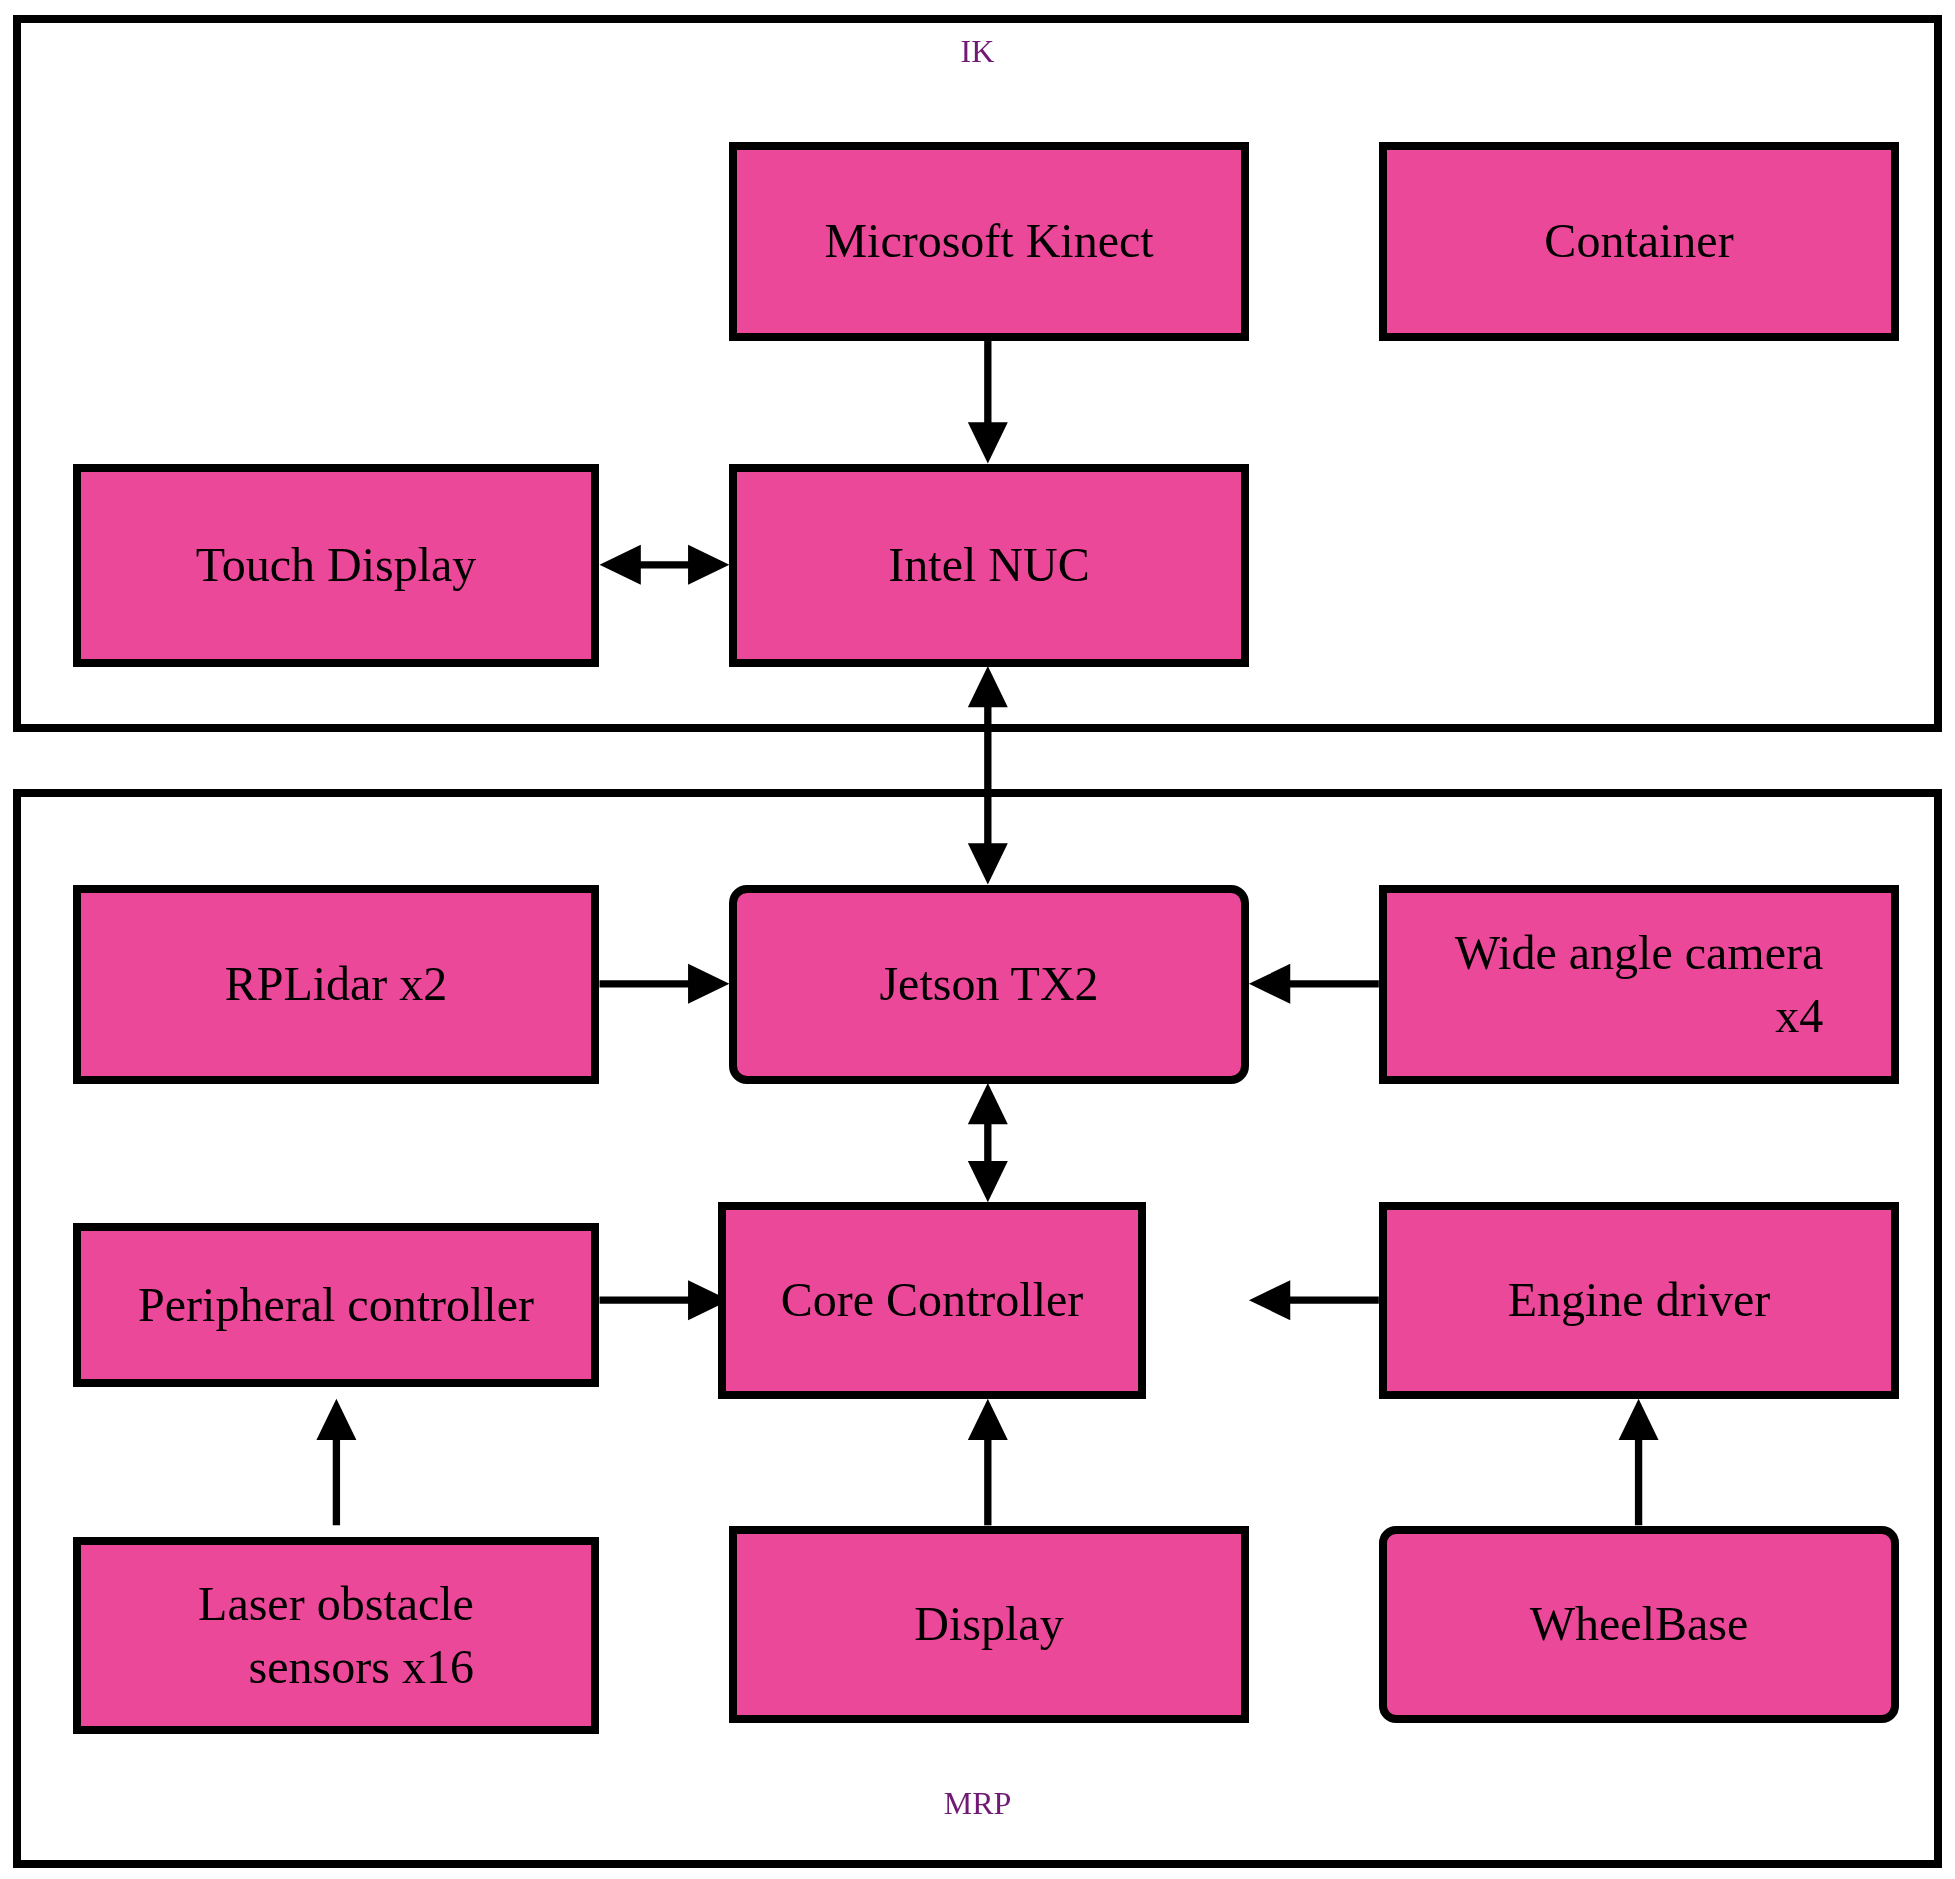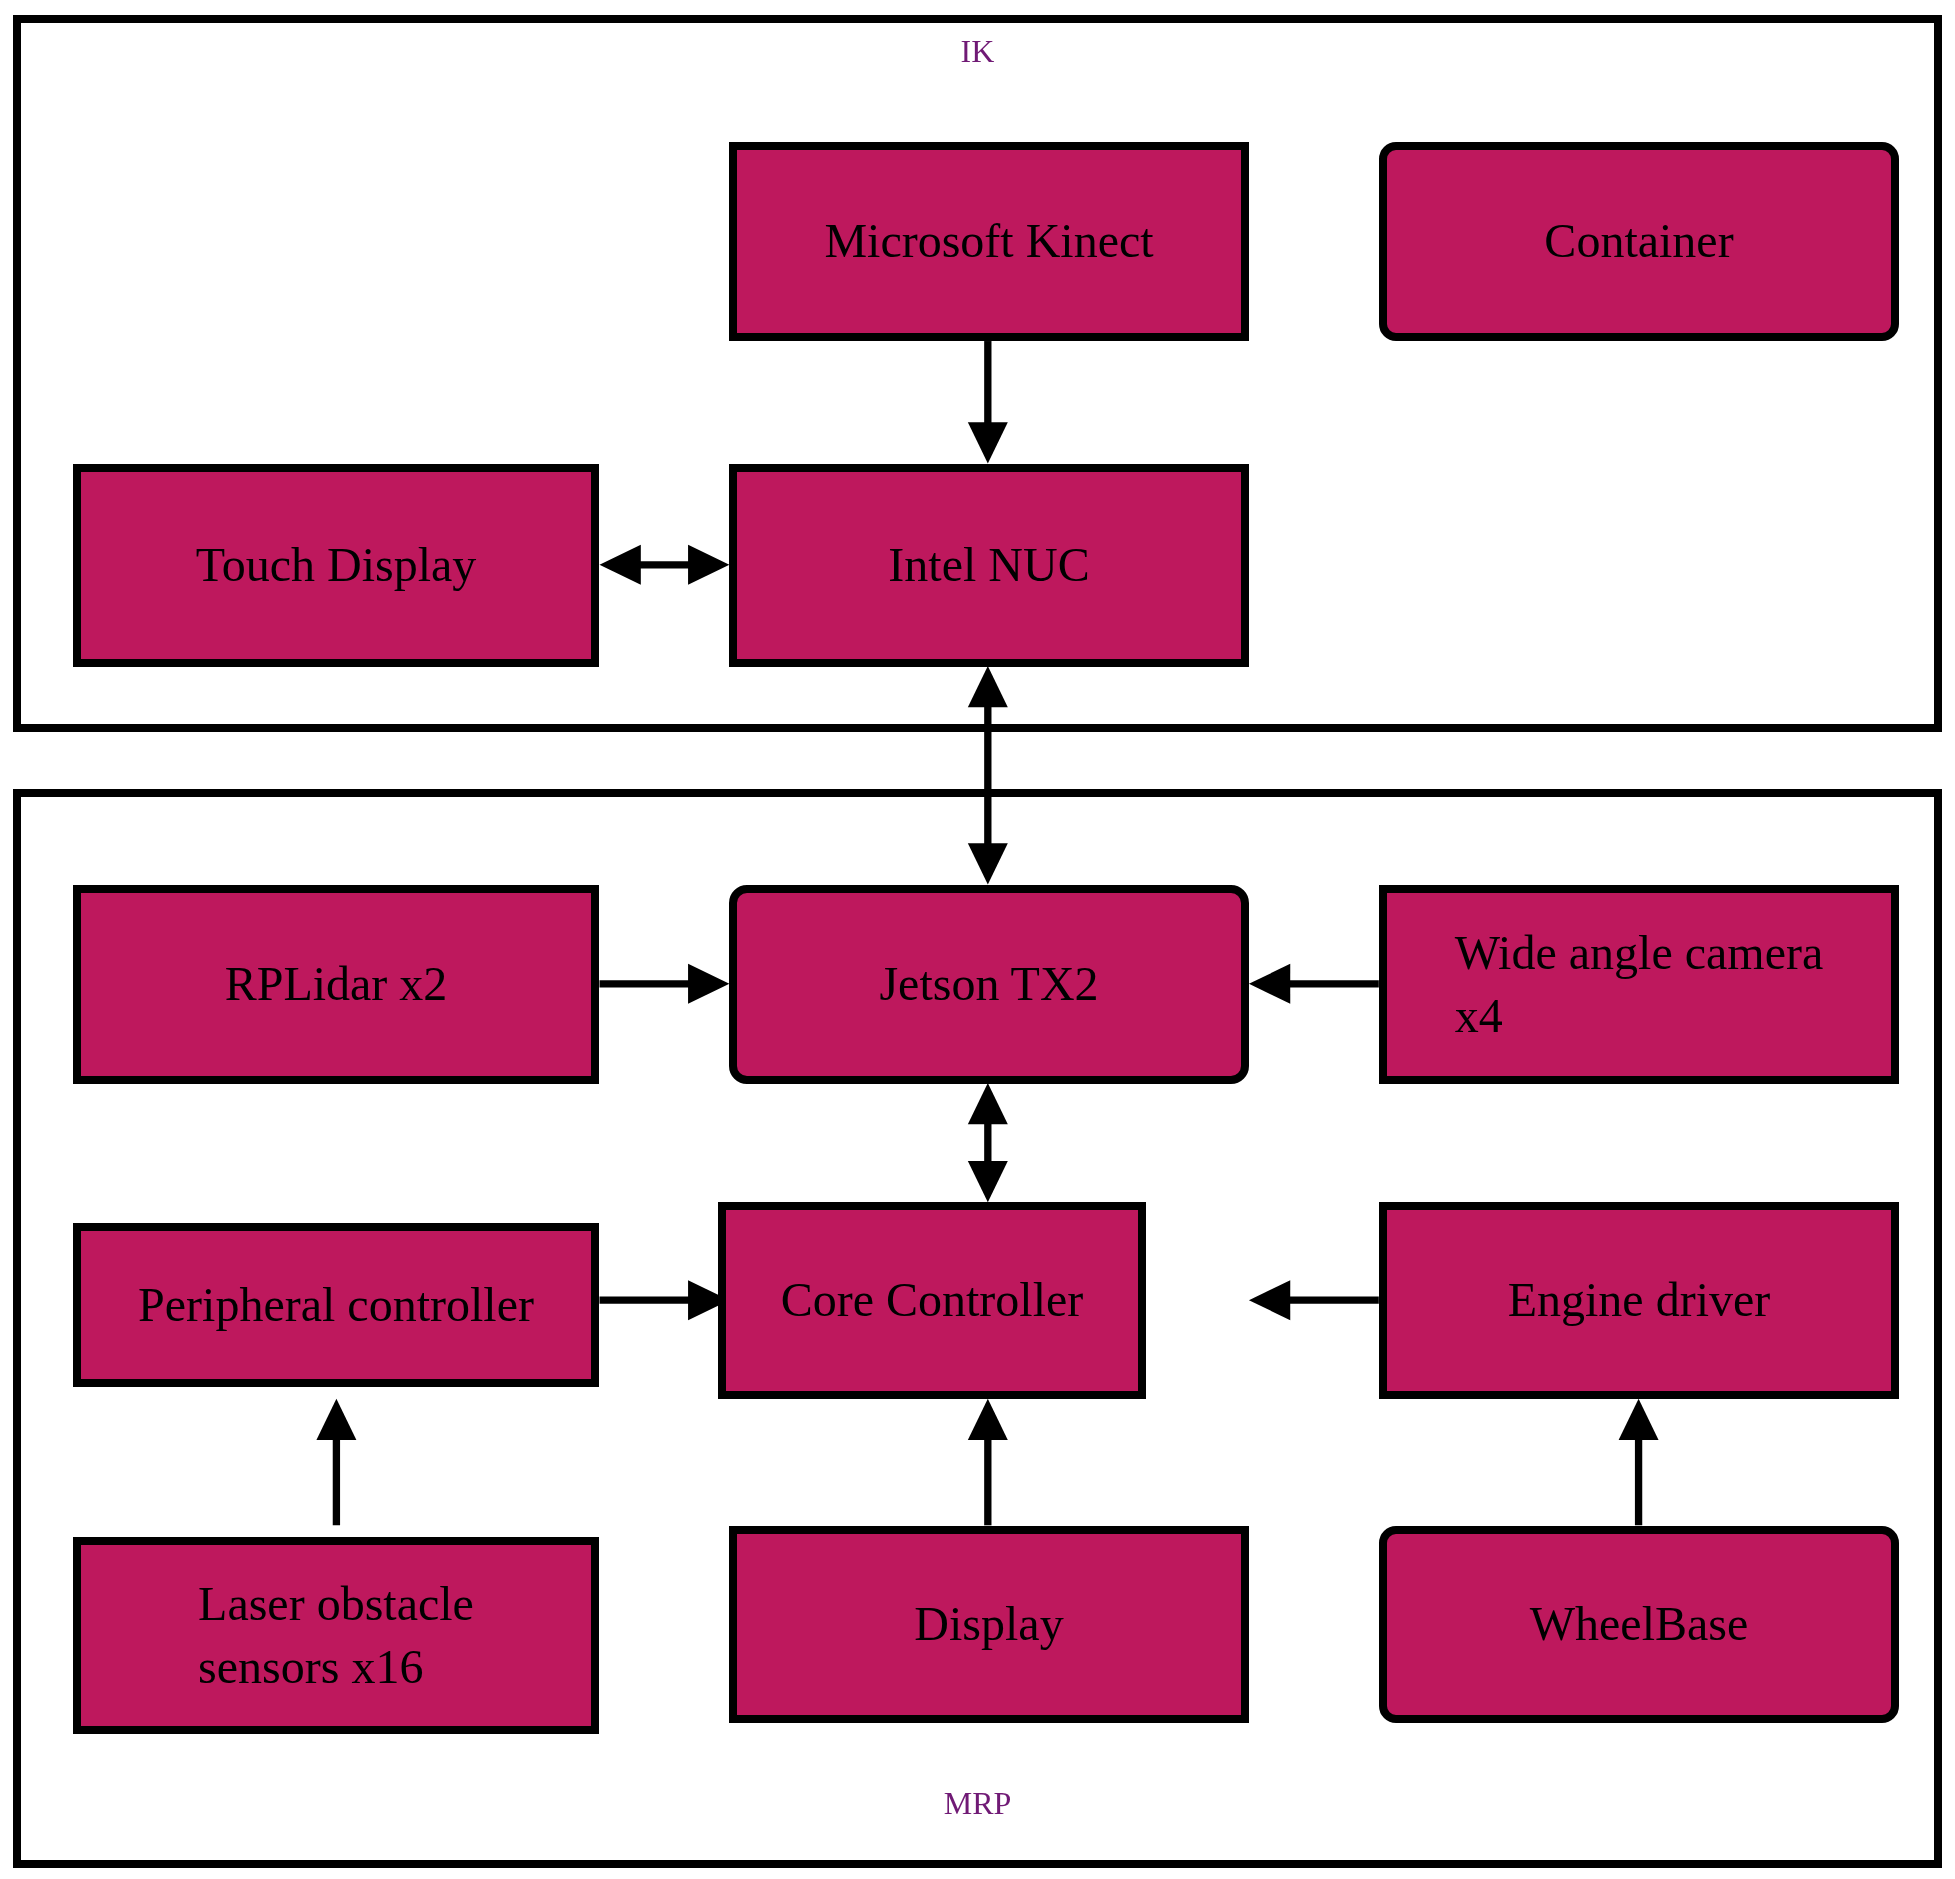--- a/index.html
+++ b/index.html
@@ -29,25 +29,25 @@
     width: 100%;
     text-align: center;
     font-size: 32px;
     line-height: 1.0;
     color: #701a75;
   }
   .node {
     position: absolute;
     border: 8.7px solid #000000;
     box-sizing: border-box;
-    background: #be185d;
+    background: #ec4899;
     display: flex;
     align-items: center;
     justify-content: center;
-    text-align: left;
+    text-align: right;
     font-size: 48px;
     line-height: 1.3;
     color: #000000;
   }
   .node-label { white-space: pre-line; }
   .edge-line { stroke: #000000; stroke-width: 11; }
   .edge-head { fill: #000000; stroke: none; }
 </style>
 </head>
 <body>
@@ -106,21 +106,21 @@
 
   <div class="container-frame" style="left:13.3px; top:14.7px; width:1929px; height:717px;"></div>
   <div class="frame-label" style="top:35px;">IK</div>
 
   <div class="container-frame" style="left:13.3px; top:789px; width:1929px; height:1079px;"></div>
   <div class="frame-label" style="top:1787px;">MRP</div>
 
   <div class="node" style="left:729px; top:142px; width:520px; height:199px;">
     <span class="node-label">Microsoft Kinect</span>
   </div>
-  <div class="node" style="left:1379px; top:142px; width:520px; height:199px;border-radius:17px;">
+  <div class="node" style="left:1379px; top:142px; width:520px; height:199px;">
     <span class="node-label">Container</span>
   </div>
   <div class="node" style="left:73px; top:464px; width:526px; height:203px;">
     <span class="node-label">Touch Display</span>
   </div>
   <div class="node" style="left:729px; top:464px; width:520px; height:203px;">
     <span class="node-label">Intel NUC</span>
   </div>
 
   <div class="node" style="left:73px; top:885px; width:526px; height:199px;">

